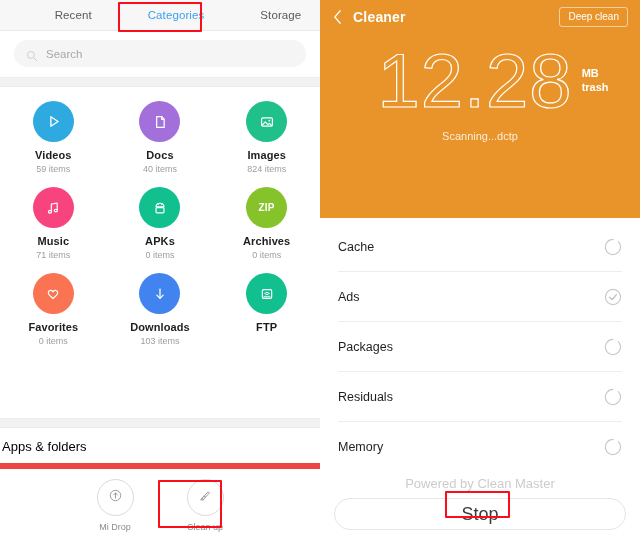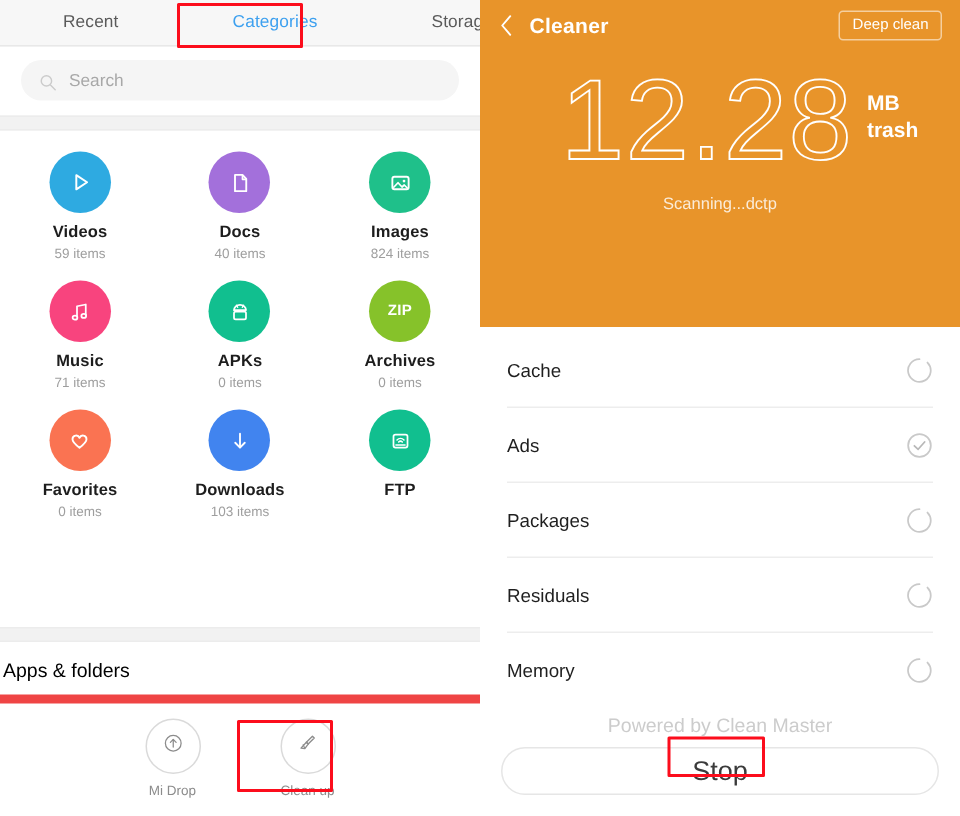--- a/index.html
+++ b/index.html
@@ -23,22 +23,22 @@
     position: relative;
     width: 320px; height: 544px;
     background: #ffffff;
     overflow: hidden;
   }
   .tabbar {
     height: 30px;
     background: #f7f7f7;
     display: flex;
     align-items: center;
-    justify-content: space-between;
-    gap: 64px;
+    justify-content: center;
+    gap: 44px;
     border-bottom: 1px solid #e8e8e8;
     position: relative;
     padding-left: 36px;
   }
   .tab {
     font-size: 11.5px;
     color: #5a5a5a;
     letter-spacing: .1px;
     padding: 4px 6px;
   }
@@ -202,23 +202,23 @@
   .cl-amount {
     font-size: 76px;
     line-height: 0.92;
     color: transparent;
     -webkit-text-stroke: 1.2px #ffffff;
     font-family: "Liberation Sans", sans-serif;
     font-weight: normal;
     letter-spacing: 1px;
   }
   .cl-unit {
-    margin-top: 14px;
+    margin-top: 20px;
     margin-left: 9px;
-    font-size: 14px;
+    font-size: 11px;
     color: #ffffff;
     font-weight: bold;
     line-height: 1.28;
   }
   .cl-status {
     text-align: center;
     font-size: 11px;
     color: rgba(255,255,255,.82);
     margin-top: 14px;
   }

